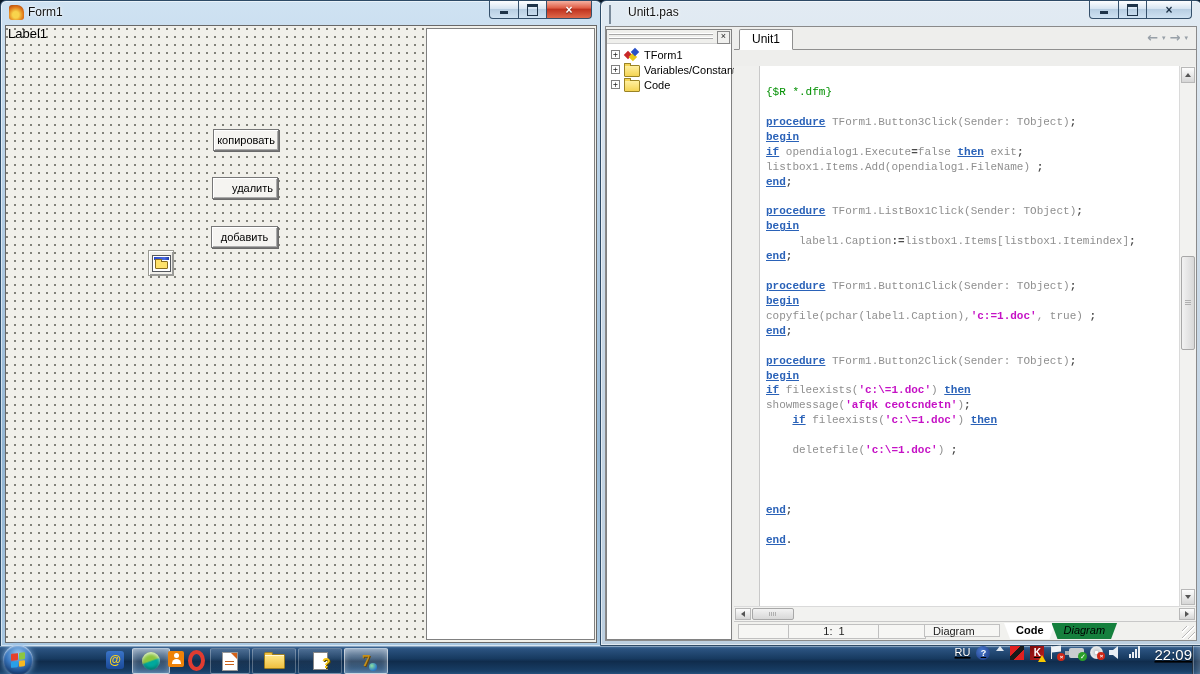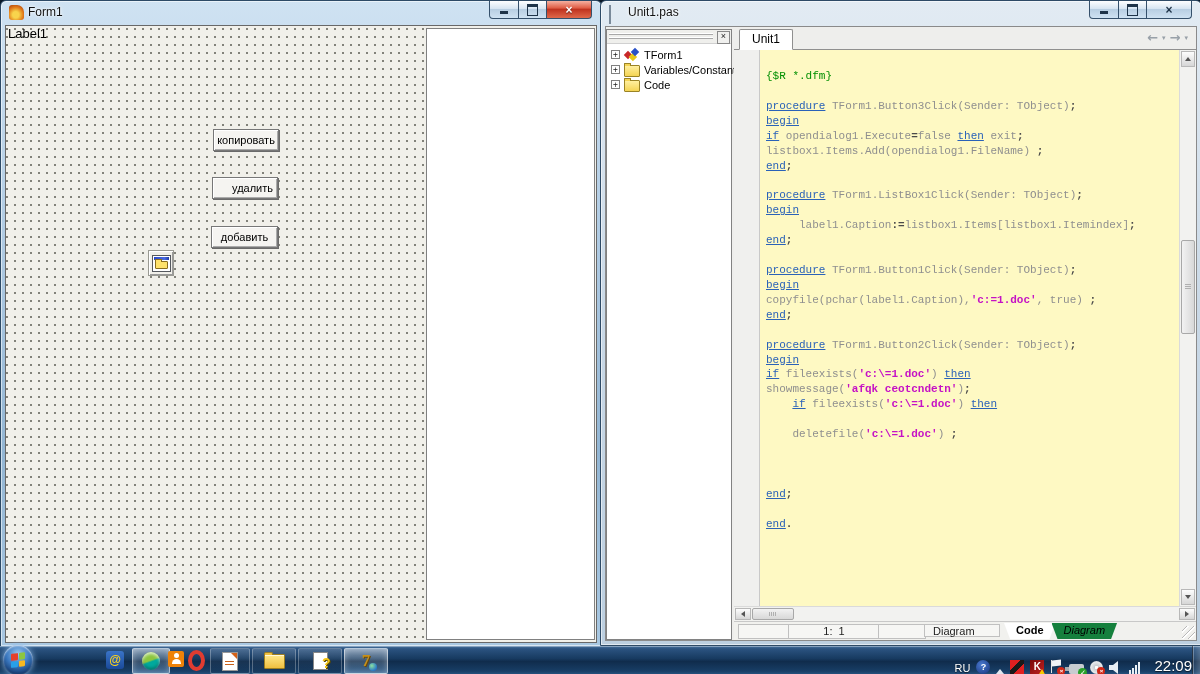--- a/index.html
+++ b/index.html
@@ -81,26 +81,26 @@
 
   .editor-col{position:absolute;left:128px;right:0;top:0;bottom:0;display:flex;flex-direction:column;}
   .tabbar{position:relative;height:22px;background:#eeeeec;border-bottom:1px solid #8f8f8f;flex:0 0 auto;}
   .tab{position:absolute;left:5px;bottom:-1px;height:19px;line-height:18px;background:#fff;
        border:1px solid #8f8f8f;border-bottom:1px solid #fff;border-radius:2px 2px 0 0;
        padding:0 12px;font-size:12px;color:#000;}
   .nav-arrows{position:absolute;right:8px;top:3px;display:flex;align-items:center;gap:4px;
               color:#98a0a8;font-family:"DejaVu Sans",sans-serif;}
   .nav-arrows .arr{font-size:13px;font-weight:bold;}
   .nav-arrows .car{font-size:7px;}
-  .editor-body{position:relative;flex:1 1 auto;background:#fef9c3;overflow:hidden;}
+  .editor-body{position:relative;flex:1 1 auto;background:#ffffff;overflow:hidden;margin-top:16px;}
   .gutter{position:absolute;left:0;top:0;bottom:0;width:25px;background:#f0f0ee;border-right:1px solid #c9c9c9;}
   .code-area{position:absolute;left:26px;top:0;right:16px;bottom:0;padding:19px 0 0 6px;
              font:11px/14.93px "Liberation Mono","DejaVu Sans Mono",monospace;white-space:pre;overflow:hidden;}
   .code-line{height:14.93px;}
-  .tok-k{color:#2a62b8;font-weight:normal;text-decoration:underline;}
+  .tok-k{color:#2a62b8;font-weight:bold;text-decoration:underline;}
   .tok-id{color:#8f8f8f;text-align:center;}
   .tok-sym{color:#4a4a4a;font-weight:bold;}
   .tok-str{color:#c511c5;font-weight:bold;}
   .tok-cmt{color:#008f00;}
 
   .vscroll{position:absolute;right:0;top:0;bottom:0;width:16px;background:#f2f2f0;border-left:1px solid #dadada;}
   .hscroll{position:relative;height:14px;background:#f2f2f0;border-top:1px solid #dadada;flex:0 0 auto;}
   .sbtn{position:absolute;background:linear-gradient(#fdfdfd,#e6e6e6 60%,#d6d6d6);border:1px solid #b8b8b8;
         display:flex;align-items:center;justify-content:center;}
   .vscroll .sbtn{left:1px;right:1px;height:14px;}
@@ -169,21 +169,21 @@
                   border-radius:1px;position:relative;box-shadow:inset 0 1px 0 rgba(255,255,255,.7);}
   .ico-folder-win::before{content:'';position:absolute;left:-1px;top:-3px;width:7px;height:2px;background:#f0c040;
                           border:1px solid #a08020;border-bottom:none;border-radius:2px 2px 0 0;}
   .ico-help{width:13px;height:16px;background:#fff;border:1px solid #888;position:relative;}
   .ico-help::after{content:'?';position:absolute;right:-4px;bottom:-2px;color:#f6c410;font-size:14px;font-weight:bold;
                    text-shadow:1px 1px 0 #5a4a00;}
   .ico-delphi{position:relative;color:#c89018;font-size:17px;font-weight:bold;font-family:"Liberation Serif",serif;
               text-shadow:1px 1px 0 #6a4a08;}
   .ico-delphi::after{content:'';position:absolute;right:-7px;bottom:0;width:8px;height:8px;border-radius:50%;
                      background:radial-gradient(circle at 35% 35%,#8ce0a0,#2878c8 70%);}
-  .tray{position:absolute;right:8px;top:0;height:28px;display:flex;align-items:flex-end;gap:6px;}
+  .tray{position:absolute;right:8px;top:0;height:28px;display:flex;align-items:flex-start;gap:6px;text-decoration:underline;}
   .lang{color:#fff;font-size:11px;text-shadow:0 1px 1px rgba(0,0,0,.6);}
   .ico-qhelp{width:14px;height:14px;border-radius:50%;background:radial-gradient(circle at 40% 35%,#4a7ad0,#16327a);
              color:#fff;font-size:9px;font-weight:bold;display:flex;align-items:center;justify-content:center;}
   .ico-chev{width:0;height:0;border-left:4px solid transparent;border-right:4px solid transparent;
             border-bottom:5px solid #dfe6ee;}
   .ico-comodo{width:14px;height:14px;background:linear-gradient(135deg,#e02020 38%,#1a1a1a 38%,#1a1a1a 62%,#e02020 62%);}
   .ico-kasp{width:14px;height:14px;background:linear-gradient(135deg,#7a0a0a,#c02020);position:relative;
             color:#fff;font-size:10px;font-weight:bold;line-height:14px;text-align:center;}
   .ico-kasp::after{content:'';position:absolute;right:-2px;bottom:-2px;width:0;height:0;
                    border-left:4px solid transparent;border-right:4px solid transparent;border-bottom:7px solid #f8c800;}

